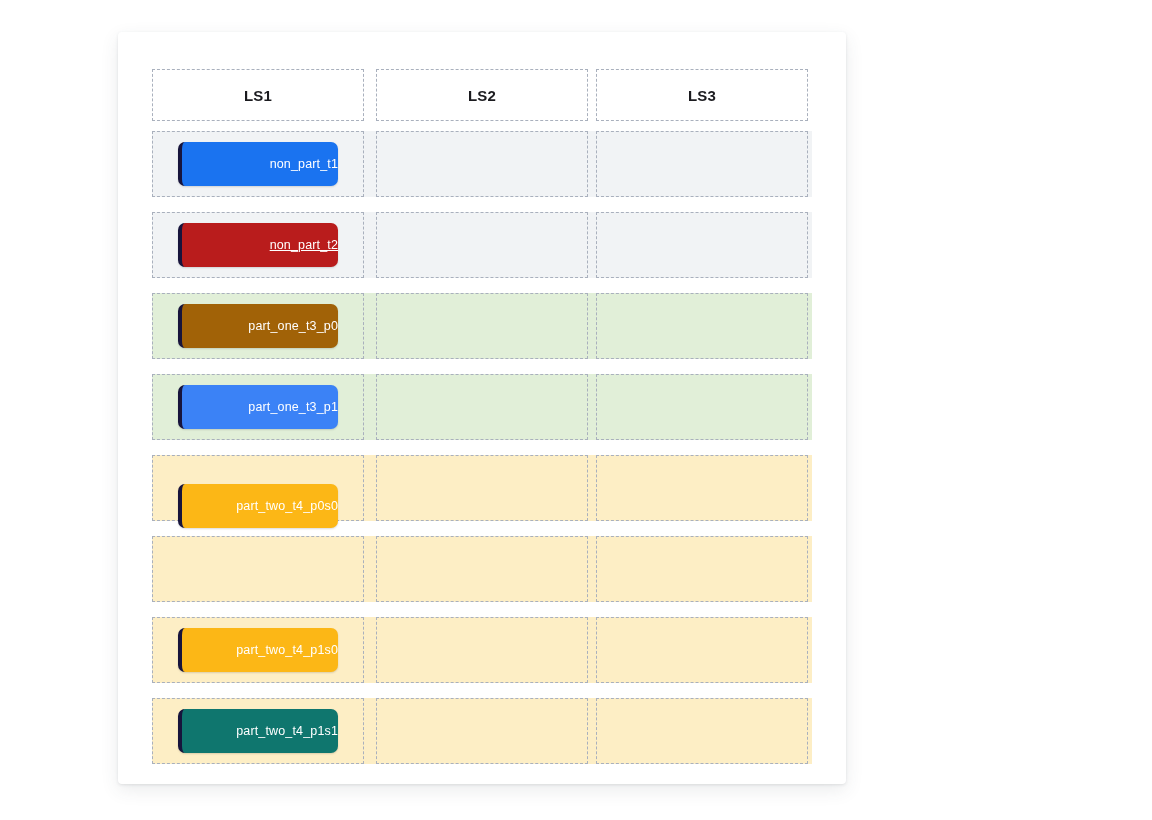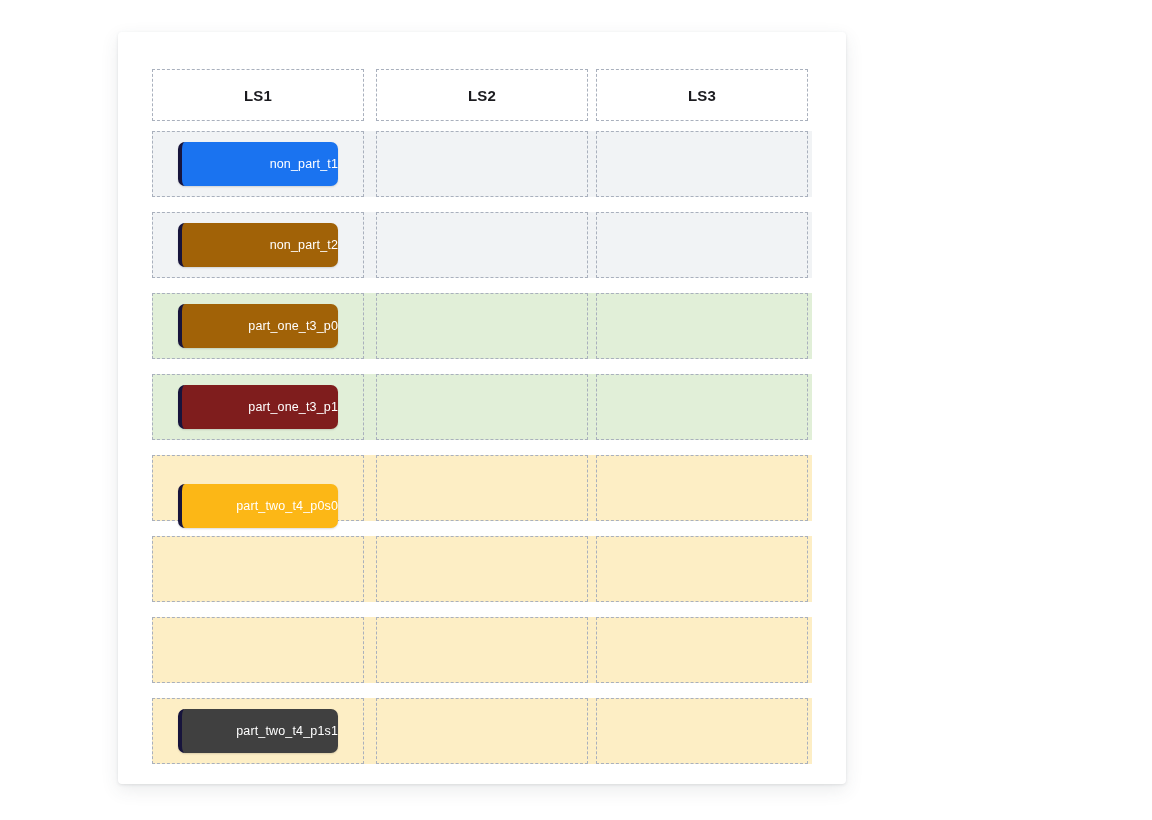--- a/index.html
+++ b/index.html
@@ -124,54 +124,57 @@
         <div class="cell row-cell col-0" style="top: 62px;"></div>
         <div class="cell row-cell col-1" style="top: 62px;"></div>
         <div class="cell row-cell col-2" style="top: 62px;"></div>
         <div class="taskbar" style="left: 26px; top: 73px; background: rgb(26, 115, 240); border-left-color: rgb(23, 20, 60);">
           <span>non_part_t1</span>
         </div>
         <div class="band" style="top: 143px; height: 66px; background: rgb(241, 243, 245);"></div>
         <div class="cell row-cell col-0" style="top: 143px;"></div>
         <div class="cell row-cell col-1" style="top: 143px;"></div>
         <div class="cell row-cell col-2" style="top: 143px;"></div>
-        <div class="taskbar" style="left: 26px; top: 154px; background: #a16207; border-left-color: rgb(23, 20, 60);">
+        <div class="taskbar" style="left: 26px; top: 154px; background: #b91c1c; border-left-color: rgb(23, 20, 60); text-decoration: underline;">
           <span>non_part_t2</span>
         </div>
         <div class="band" style="top: 224px; height: 66px; background: rgb(225, 239, 216);"></div>
         <div class="cell row-cell col-0" style="top: 224px;"></div>
         <div class="cell row-cell col-1" style="top: 224px;"></div>
         <div class="cell row-cell col-2" style="top: 224px;"></div>
         <div class="taskbar" style="left: 26px; top: 235px; background: #a16207; border-left-color: rgb(23, 20, 60);">
           <span>part_one_t3_p0</span>
         </div>
         <div class="band" style="top: 305px; height: 66px; background: rgb(225, 239, 216);"></div>
         <div class="cell row-cell col-0" style="top: 305px;"></div>
         <div class="cell row-cell col-1" style="top: 305px;"></div>
         <div class="cell row-cell col-2" style="top: 305px;"></div>
-        <div class="taskbar" style="left: 26px; top: 316px; background: #7f1d1d; border-left-color: rgb(23, 20, 60);">
+        <div class="taskbar" style="left: 26px; top: 316px; background: #3b82f6; border-left-color: rgb(23, 20, 60);">
           <span>part_one_t3_p1</span>
         </div>
         <div class="band" style="top: 386px; height: 66px; background: rgb(253, 238, 197);"></div>
         <div class="cell row-cell col-0" style="top: 386px;"></div>
         <div class="cell row-cell col-1" style="top: 386px;"></div>
         <div class="cell row-cell col-2" style="top: 386px;"></div>
         <div class="taskbar" style="left: 26px; top: 415px; background: rgb(252, 183, 22); border-left-color: rgb(23, 20, 60);">
           <span>part_two_t4_p0s0</span>
         </div>
         <div class="band" style="top: 467px; height: 66px; background: rgb(253, 238, 197);"></div>
         <div class="cell row-cell col-0" style="top: 467px;"></div>
         <div class="cell row-cell col-1" style="top: 467px;"></div>
         <div class="cell row-cell col-2" style="top: 467px;"></div>
         <div class="band" style="top: 548px; height: 66px; background: rgb(253, 238, 197);"></div>
         <div class="cell row-cell col-0" style="top: 548px;"></div>
         <div class="cell row-cell col-1" style="top: 548px;"></div>
         <div class="cell row-cell col-2" style="top: 548px;"></div>
+        <div class="taskbar" style="left: 26px; top: 559px; background: rgb(252, 183, 22); border-left-color: rgb(23, 20, 60);">
+          <span>part_two_t4_p1s0</span>
+        </div>
         <div class="band" style="top: 629px; height: 66px; background: rgb(253, 238, 197);"></div>
         <div class="cell row-cell col-0" style="top: 629px;"></div>
         <div class="cell row-cell col-1" style="top: 629px;"></div>
         <div class="cell row-cell col-2" style="top: 629px;"></div>
-        <div class="taskbar" style="left: 26px; top: 640px; background: #404040; border-left-color: rgb(23, 20, 60);">
+        <div class="taskbar" style="left: 26px; top: 640px; background: #0f766e; border-left-color: rgb(23, 20, 60);">
           <span>part_two_t4_p1s1</span>
         </div>
       </div>
   </div>
 </div>
 
 </body></html>

